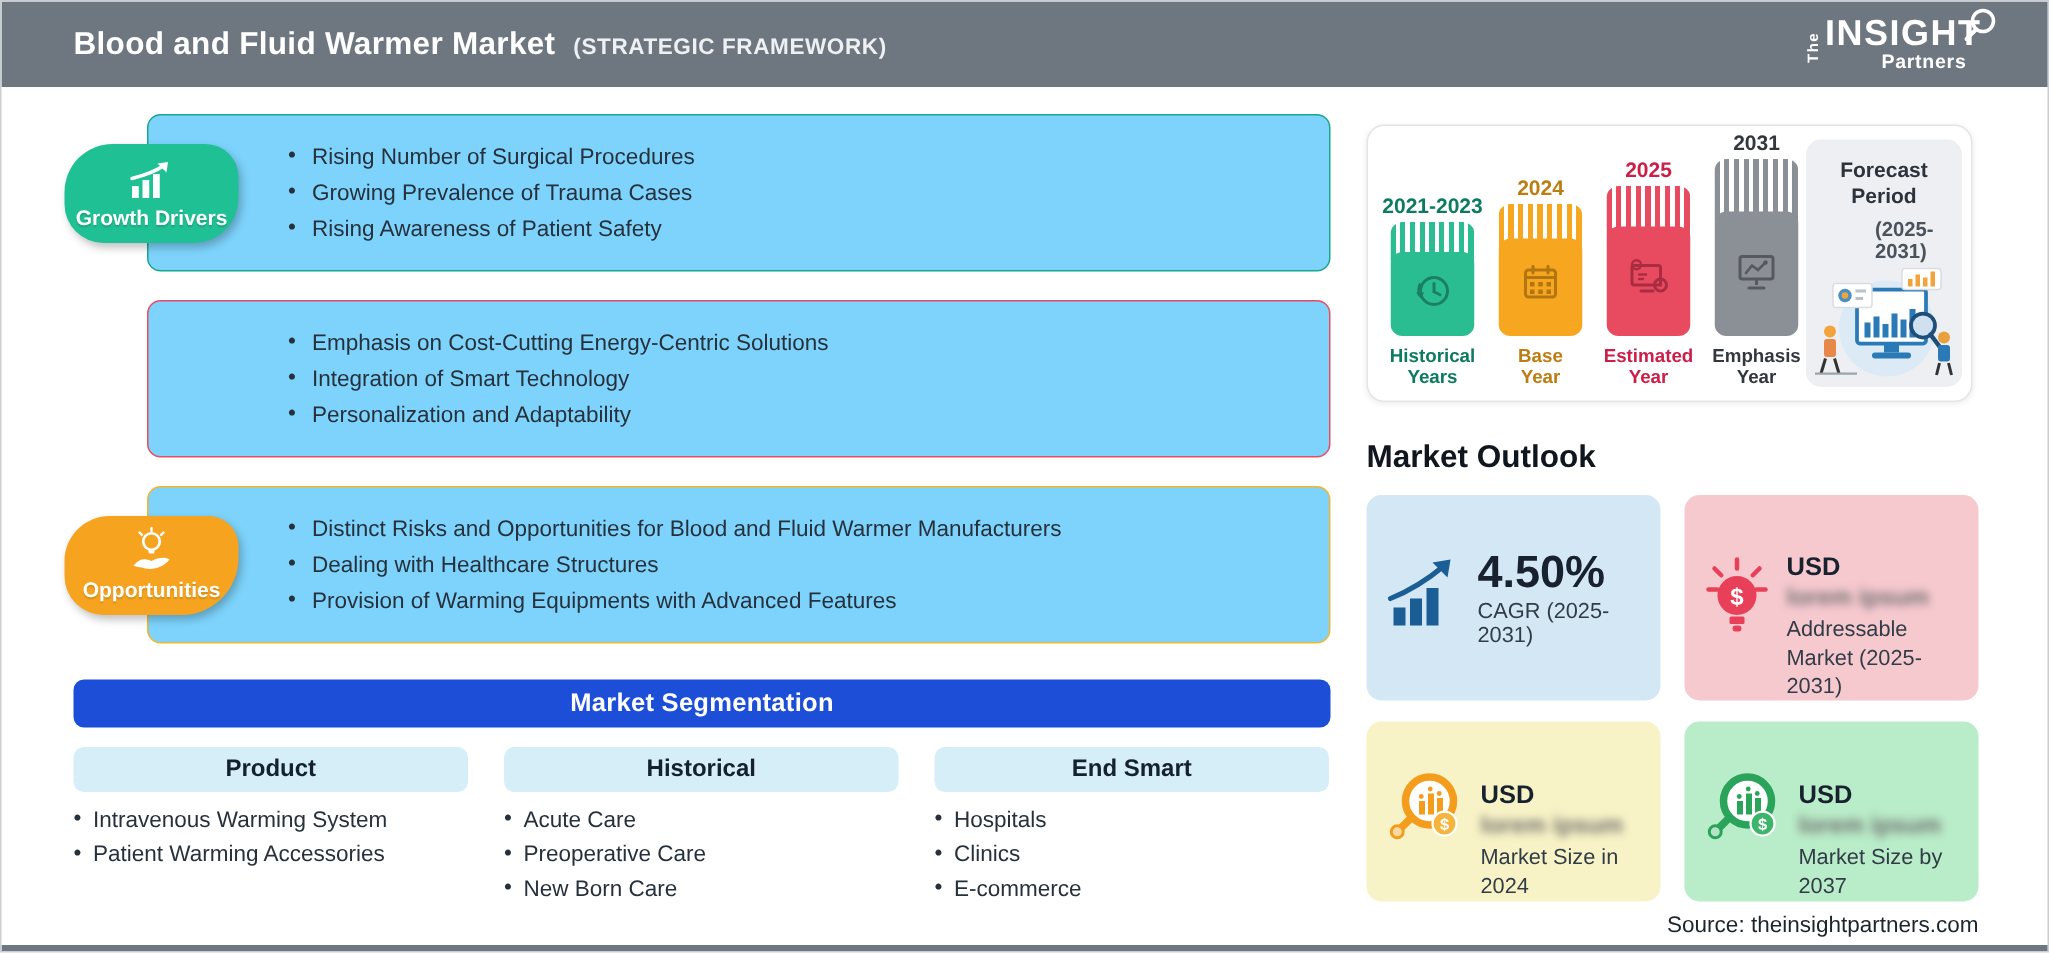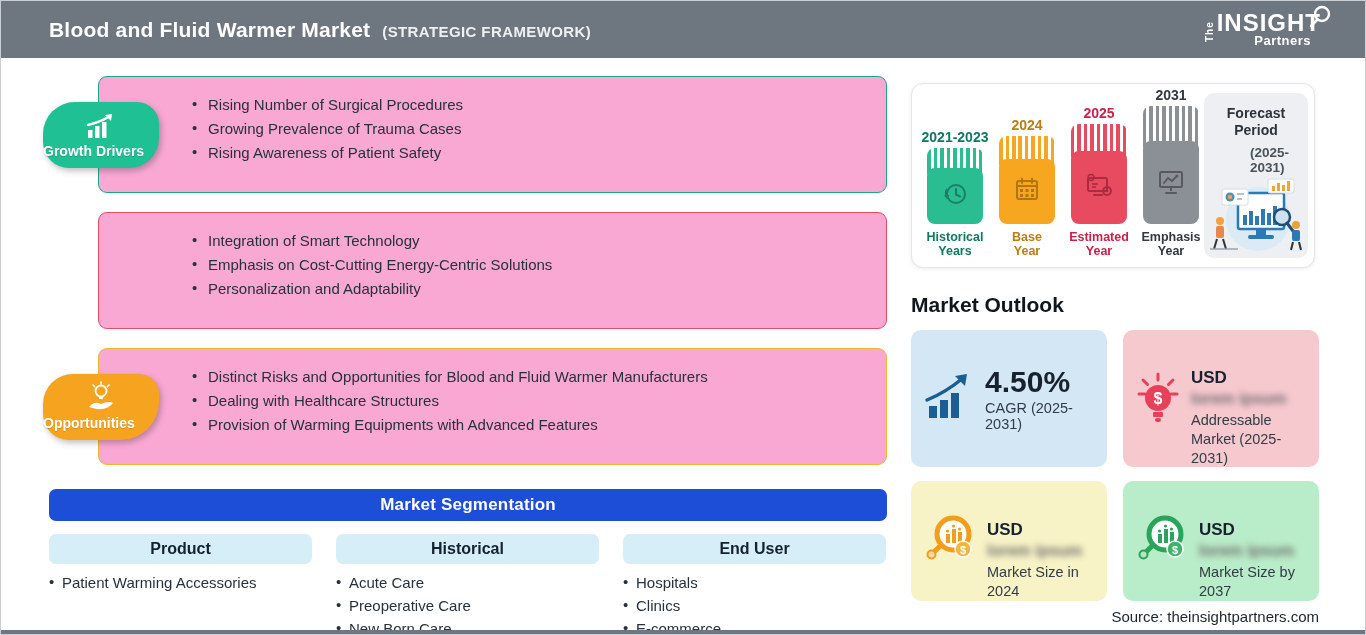--- a/index.html
+++ b/index.html
@@ -30,37 +30,37 @@
   }
   .logo-main { display:flex; flex-direction:column; align-items:flex-end; }
   .logo-insight { color:#ffffff; font-size:24px; font-weight:800; letter-spacing:1px; line-height:24px; }
   .logo-partners { color:#ffffff; font-size:13px; font-weight:bold; letter-spacing:.5px; margin-top:-2px; margin-right:10px; }
   .logo-glass { position:absolute; right:-12px; top:-6px; }
   
   .left-col { position:absolute; left:40px; top:75px; width:846px; }
   .section-row { position:relative; min-height:105px; margin-bottom:19px; }
   .bullet-box {
     margin-left:57px; min-height:105px; border-radius:9px;
-    background:#f9a8d4; padding:12px 14px 24px 93px;
+    background:#7dd3fc; padding:12px 14px 12px 93px;
     display:flex; flex-direction:column; 
   }
   .box-green  { border:1.6px solid #18a88b; }
   .box-red    { border:1.6px solid #e84c62; }
   .box-yellow { border:1.6px solid #f2b62c; }
   .bullet-box ul { list-style:none; }
   .bullet-box li {
     font-size:15px; color:#27313c; margin:7px 0; padding-left:16px; position:relative;
   }
   .bullet-box li::before {
     content:"•"; position:absolute; left:0; top:-1px; color:#27313c; font-size:15px;
   }
   .pill {
     position:absolute; left:2px; top:50%; transform:translateY(-50%);
     width:116px; height:66px;
-    display:flex; flex-direction:column; justify-content:center; gap:2px;
+    display:flex; flex-direction:column; align-items:center; justify-content:center; gap:2px;
     box-shadow:2px 3px 6px rgba(0,0,0,.25);
   }
   .pill-1 { border-radius:32px 22px 30px 26px; }
   .pill-2 { border-radius:30px 20px 38px 26px; }
   .pill-3 { border-radius:30px 20px 38px 26px; }
   .pill-label { color:#ffffff; font-size:14px; font-weight:bold; text-shadow:0 1px 1px rgba(0,0,0,.15); }
   .pill-icon { height:30px; display:flex; align-items:flex-end; justify-content:center; }
   
   .seg-bar {
     margin:24px 0 0 8px; width:838px; height:32px; border-radius:7px;
@@ -167,22 +167,22 @@
           <path d="M21 2 L28 1 L27 8 Z" fill="#fff"></path>
         </svg>
       </span>
       <span class="pill-label">Growth Drivers</span>
     </div>
   </div>
 
   <div class="section-row">
     <div class="bullet-box box-red">
       <ul>
+        <li>Emphasis on Cost-Cutting Energy-Centric Solutions</li>
         <li>Integration of Smart Technology</li>
-        <li>Emphasis on Cost-Cutting Energy-Centric Solutions</li>
         <li>Personalization and Adaptability</li>
       </ul>
     </div>
   </div>
 
   <div class="section-row">
     <div class="bullet-box box-yellow">
       <ul>
         <li>Distinct Risks and Opportunities for Blood and Fluid Warmer Manufacturers</li>
         <li>Dealing with Healthcare Structures</li>
@@ -203,33 +203,34 @@
       <span class="pill-label">Opportunities</span>
     </div>
   </div>
 
   <div class="seg-bar">Market Segmentation</div>
 
   <div class="seg-cols">
     <div class="seg-col">
       <div class="seg-head">Product</div>
       <ul class="seg-items">
+        <li>Intravenous Warming System</li>
         <li>Patient Warming Accessories</li>
       </ul>
     </div>
     <div class="seg-col">
       <div class="seg-head">Historical</div>
       <ul class="seg-items">
         <li>Acute Care</li>
         <li>Preoperative Care</li>
         <li>New Born Care</li>
       </ul>
     </div>
     <div class="seg-col">
-      <div class="seg-head">End User</div>
+      <div class="seg-head">End Smart</div>
       <ul class="seg-items">
         <li>Hospitals</li>
         <li>Clinics</li>
         <li>E-commerce</li>
       </ul>
     </div>
   </div>
 </div>
 
 <div class="right-col">

